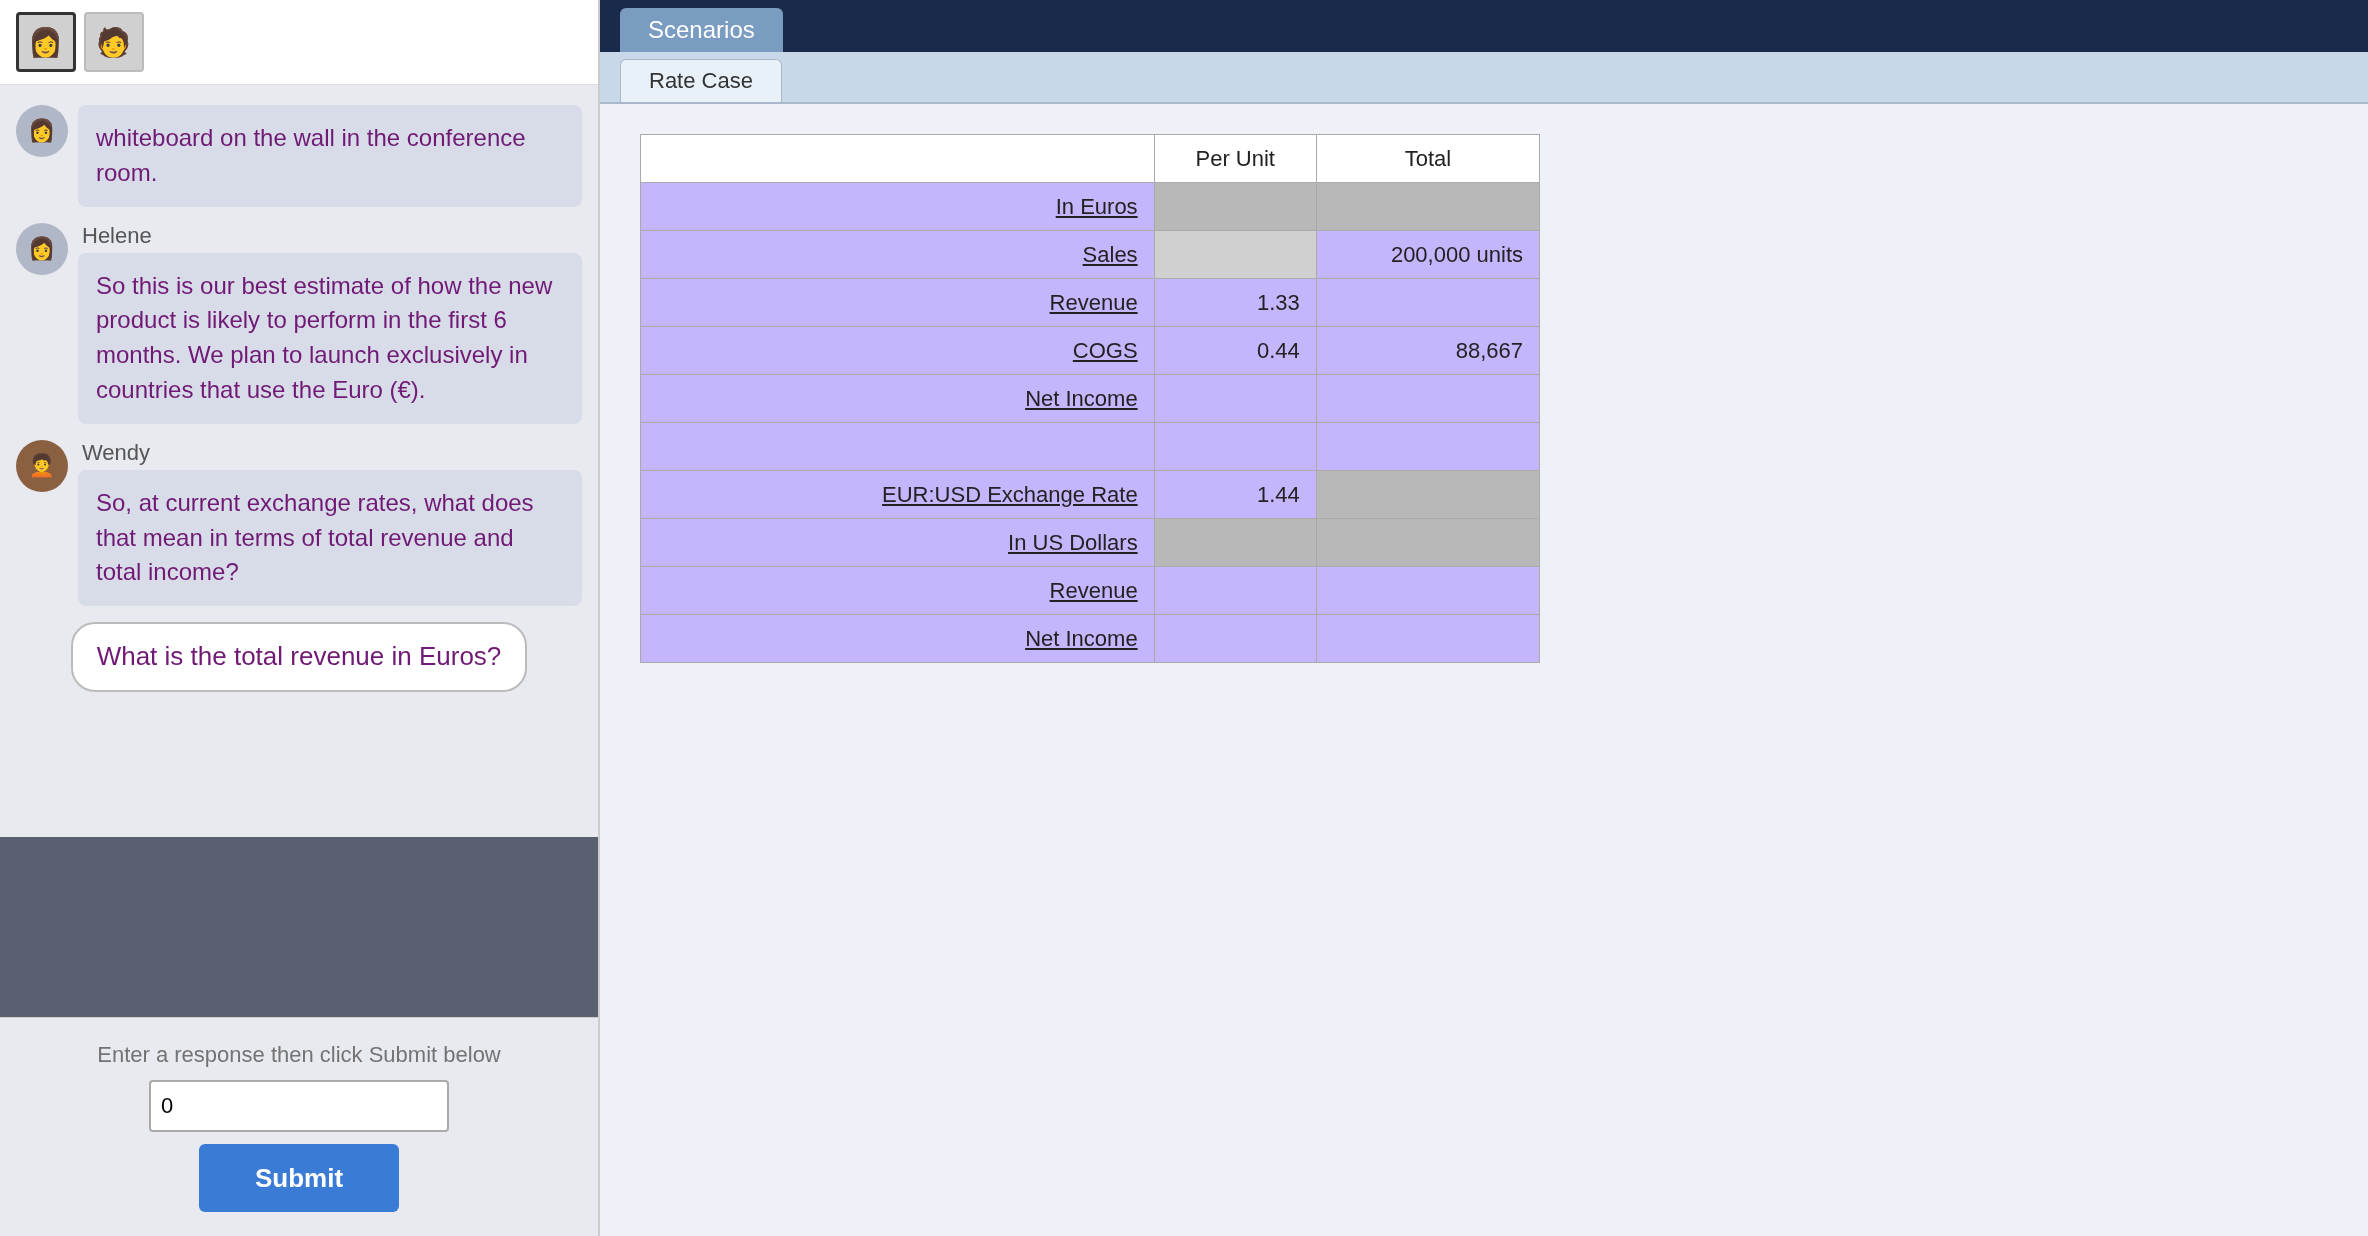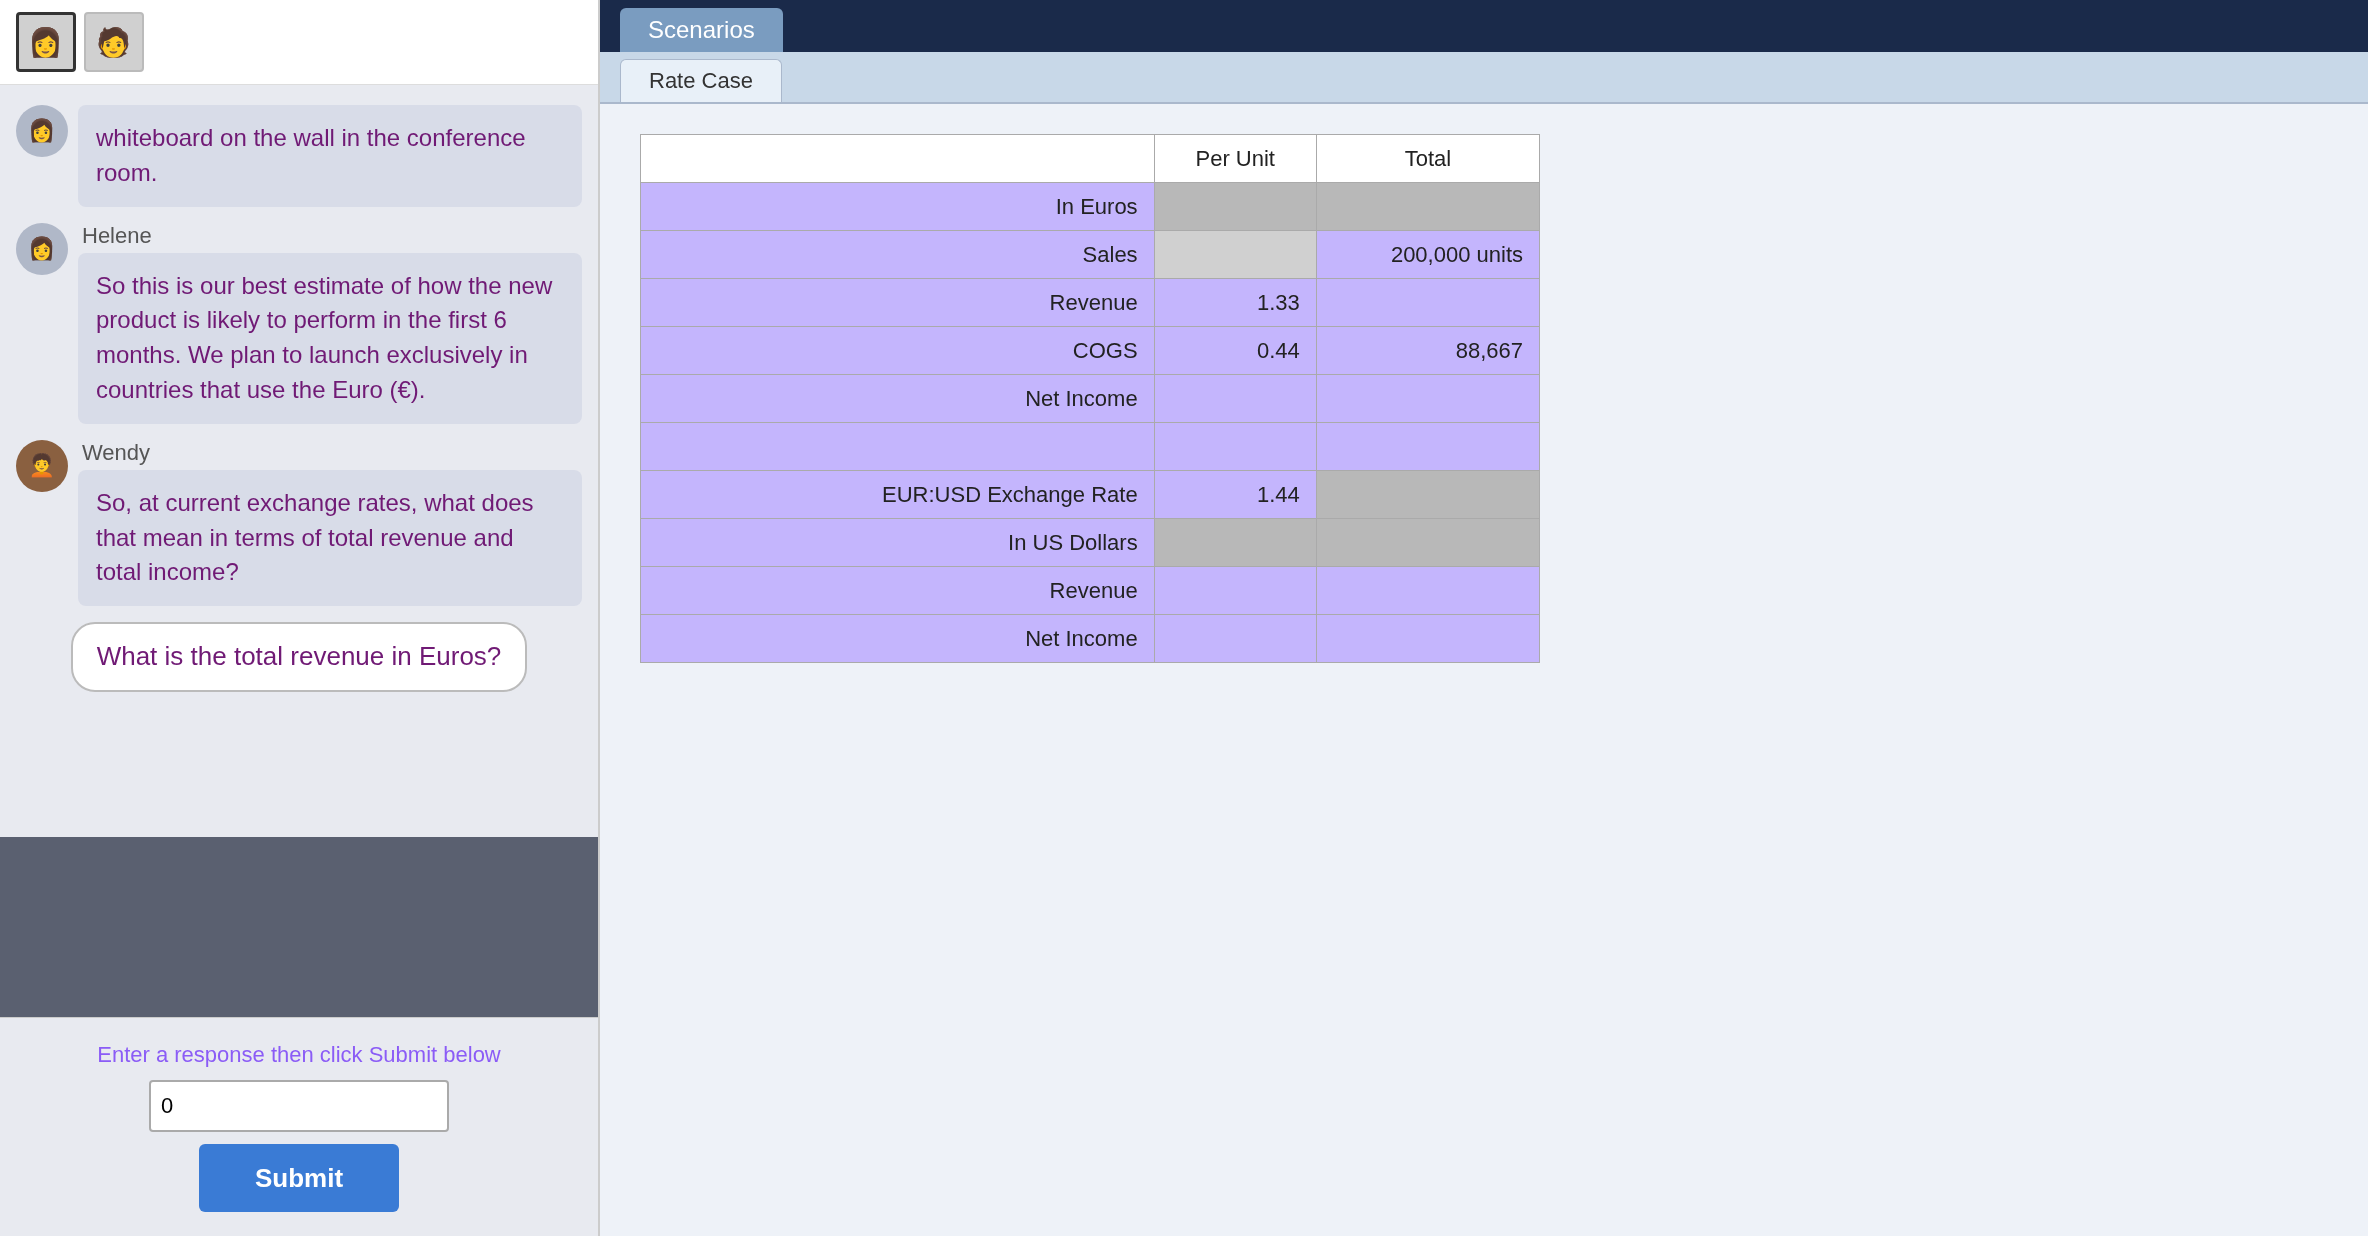--- a/index.html
+++ b/index.html
@@ -118,21 +118,21 @@
       padding: 24px 20px;
       display: flex;
       flex-direction: column;
       align-items: center;
       gap: 12px;
       border-top: 1px solid #ccc;
     }
 
     .input-label {
       font-size: 22px;
-      color: #8b5cf6;
+      color: #737373;
     }
 
     .response-input {
       width: 300px;
       height: 52px;
       border: 2px solid #aaa;
       border-radius: 4px;
       font-size: 22px;
       padding: 4px 10px;
       text-align: left;
@@ -212,20 +212,21 @@
       padding: 10px 16px;
       font-size: 22px;
       color: #222;
       min-width: 120px;
       height: 48px;
     }
 
     table.data-table td.label-cell {
       text-align: right;
       min-width: 380px;
+      text-decoration: underline;
     }
 
     table.data-table td.header-cell {
       text-align: center;
       font-weight: 500;
       background: #fff;
     }
 
     table.data-table td.gray-cell {
       background: #b8b8b8;

